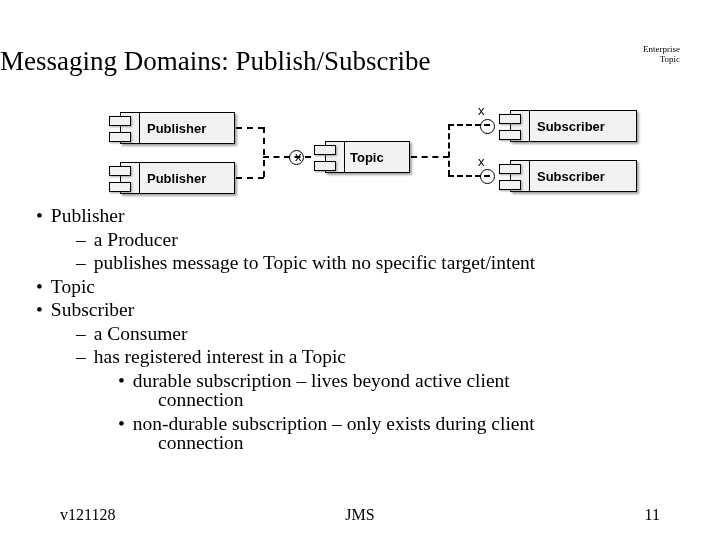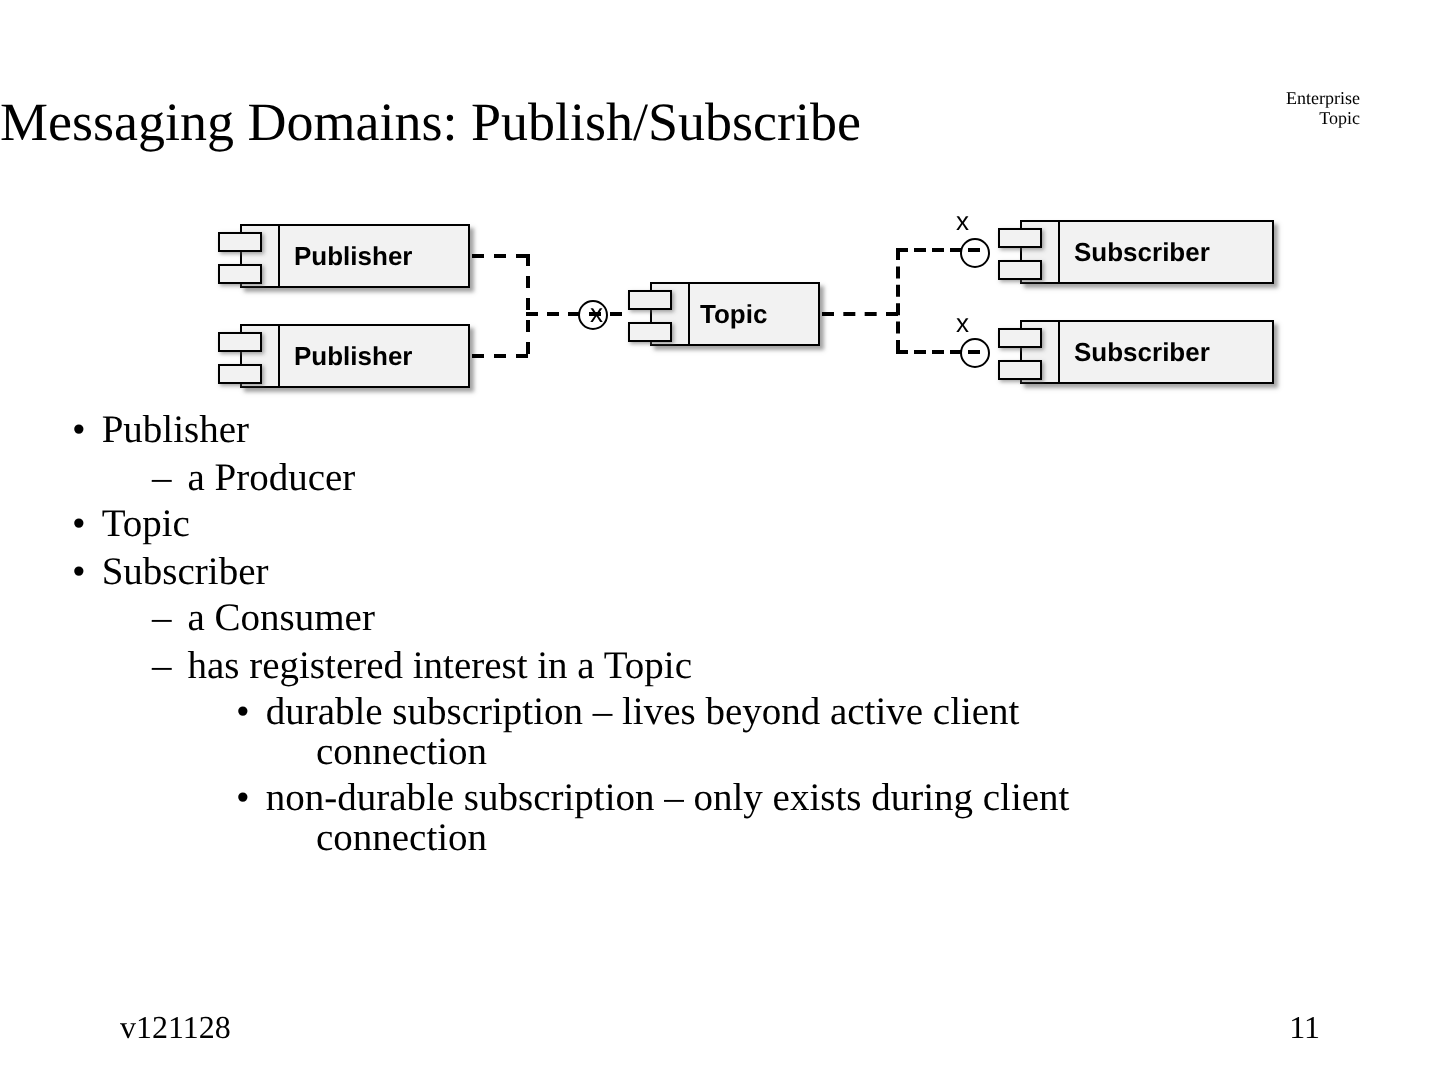--- a/index.html
+++ b/index.html
@@ -224,26 +224,28 @@
     <div class="socket" style="left:480px; top:73px;"></div>
 
     <div class="xmark" style="left:295px; top:54px;">x</div>
     <div class="xmark" style="left:478px; top:8px;">x</div>
     <div class="xmark" style="left:478px; top:59px;">x</div>
   </div>
 
   <div class="body">
     <p class="l1"><span class="bull">•</span><span>Publisher</span></p>
     <p class="l2"><span class="bull">–</span><span>a Producer</span></p>
+    <p class="l2"><span class="bull">–</span><span>publishes message to Topic with no specific target/intent</span></p>
     <p class="l1"><span class="bull">•</span><span>Topic</span></p>
     <p class="l1"><span class="bull">•</span><span>Subscriber</span></p>
     <p class="l2"><span class="bull">–</span><span>a Consumer</span></p>
     <p class="l2"><span class="bull">–</span><span>has registered interest in a Topic</span></p>
     <p class="l3"><span class="bull">•</span><span>durable subscription – lives beyond active client</span><span class="cont">connection</span></p>
     <p class="l3"><span class="bull">•</span><span>non-durable subscription – only exists during client</span><span class="cont">connection</span></p>
   </div>
 
   <div class="footer">
     <span class="f-left">v121128</span>
+    <span class="f-mid">JMS</span>
     <span class="f-right">11</span>
   </div>
 
 </div>
 
 </body></html>

